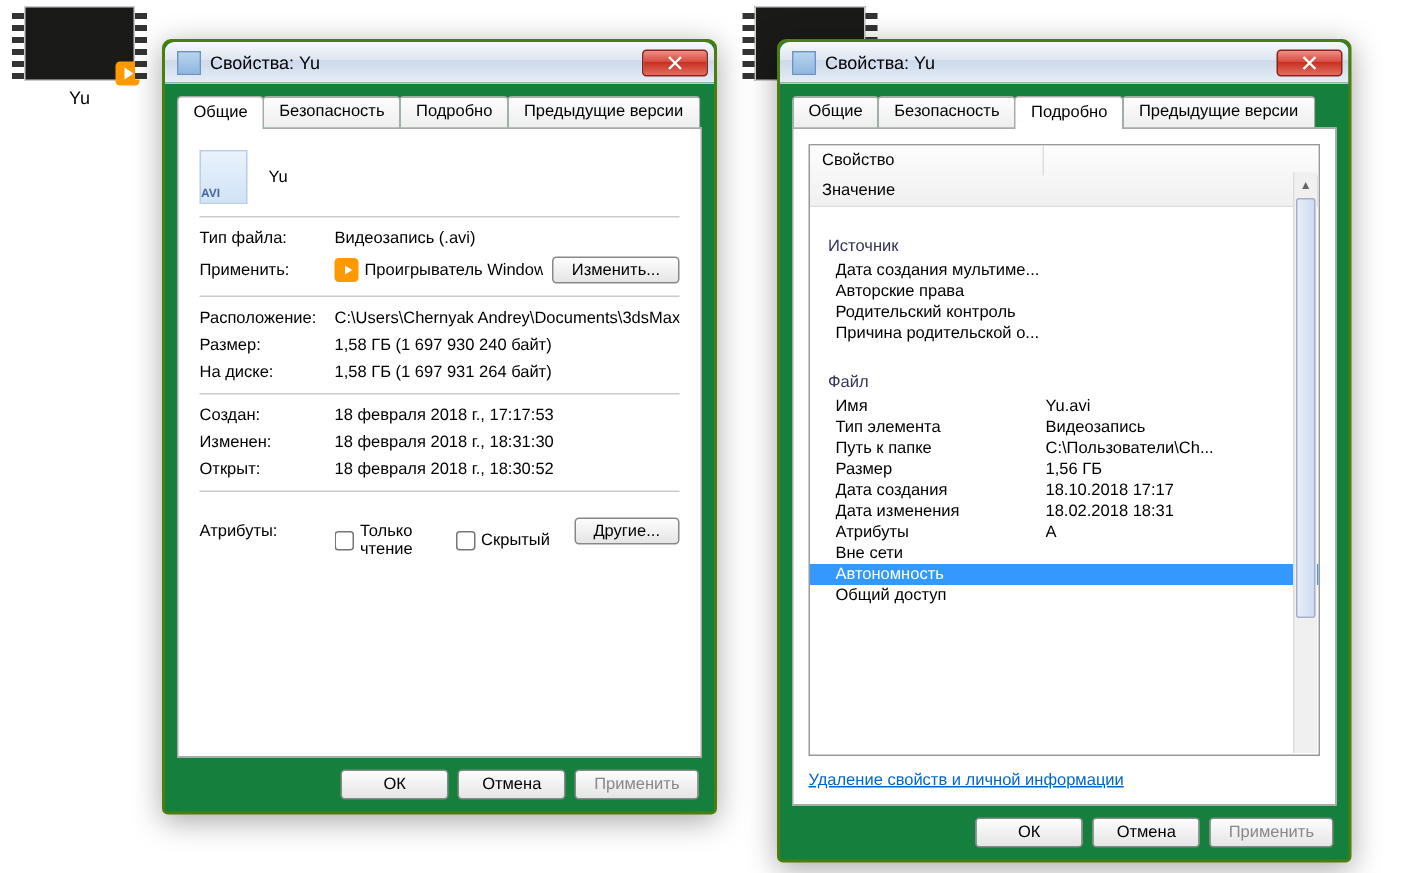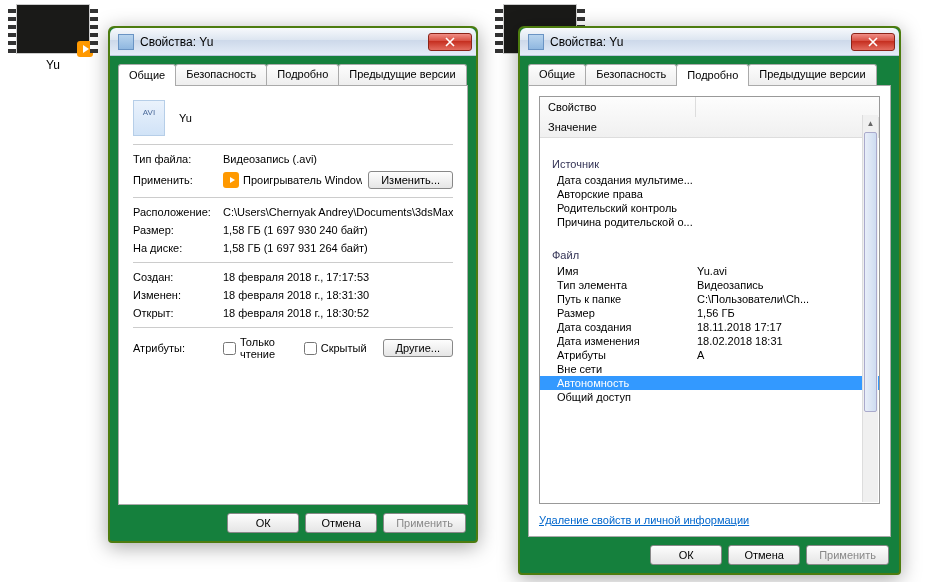--- a/index.html
+++ b/index.html
@@ -89,22 +89,22 @@
 .row{display:flex; align-items:center; margin-bottom:6px; font-size:11px;}
 .label{width:90px; flex-shrink:0;}
 .value{flex:1; white-space:nowrap; overflow:hidden;}
 .hr{border-top:1px solid #ccc; margin:8px 0;}
 .file-icon{
   width:32px; height:36px; border:1px solid #b6cee8;
   background:linear-gradient(#eaf2fc,#d1e3f7);
   position:relative; margin-right:12px;
 }
 .file-icon .ext{
-  position:absolute; bottom:18px; left:0; right:0; text-align:center;
-  font-size:8px; font-weight:normal; color:#4a6a9a;
+  position:absolute; bottom:2px; left:0; right:0; 
+  font-size:8px; font-weight:bold; color:#4a6a9a;
 }
 .filename-input{
   flex:1; border:none; font-size:11px; padding:2px;
   outline:none; font-family:inherit;
 }
 .wmp-icon{
   width:16px; height:16px; border-radius:3px; background:#f90;
   display:inline-flex; align-items:center; justify-content:center;
   margin-right:4px; flex-shrink:0;
 }
@@ -113,21 +113,21 @@
   border-top:3px solid transparent; border-bottom:3px solid transparent;
   margin-left:2px;
 }
 .btn{
   padding:2px 12px; font-size:11px;
   background:linear-gradient(#fdfdfd,#e5e5e5);
   border:1px solid #888; border-radius:3px;
   font-family:inherit; cursor:pointer;
 }
 .btn.disabled{color:#888;}
-.checkbox{display:inline-flex; align-items:center; margin-right:16px;}
+.checkbox{display:inline-flex; align-items:center; margin-right:16px;margin-top:12px;}
 .checkbox input{margin-right:4px;}
 
 .button-row{
   display:flex; justify-content:flex-end; gap:6px;
   padding:8px 10px;
 }
 .button-row .btn{min-width:72px; padding:3px 12px;}
 
 .details-panel{
   border:1px solid #999; background:#fff;
@@ -317,21 +317,21 @@
           <div class="detail-row">
               <div class="k">Путь к папке</div>
               <div class="v">C:\Пользователи\Ch...</div>
             </div>
           <div class="detail-row">
               <div class="k">Размер</div>
               <div class="v">1,56 ГБ</div>
             </div>
           <div class="detail-row">
               <div class="k">Дата создания</div>
-              <div class="v">18.11.2018 17:17</div>
+              <div class="v">18.10.2018 17:17</div>
             </div>
           <div class="detail-row">
               <div class="k">Дата изменения</div>
               <div class="v">18.02.2018 18:31</div>
             </div>
           <div class="detail-row">
               <div class="k">Атрибуты</div>
               <div class="v">A</div>
             </div>
           <div class="detail-row">

